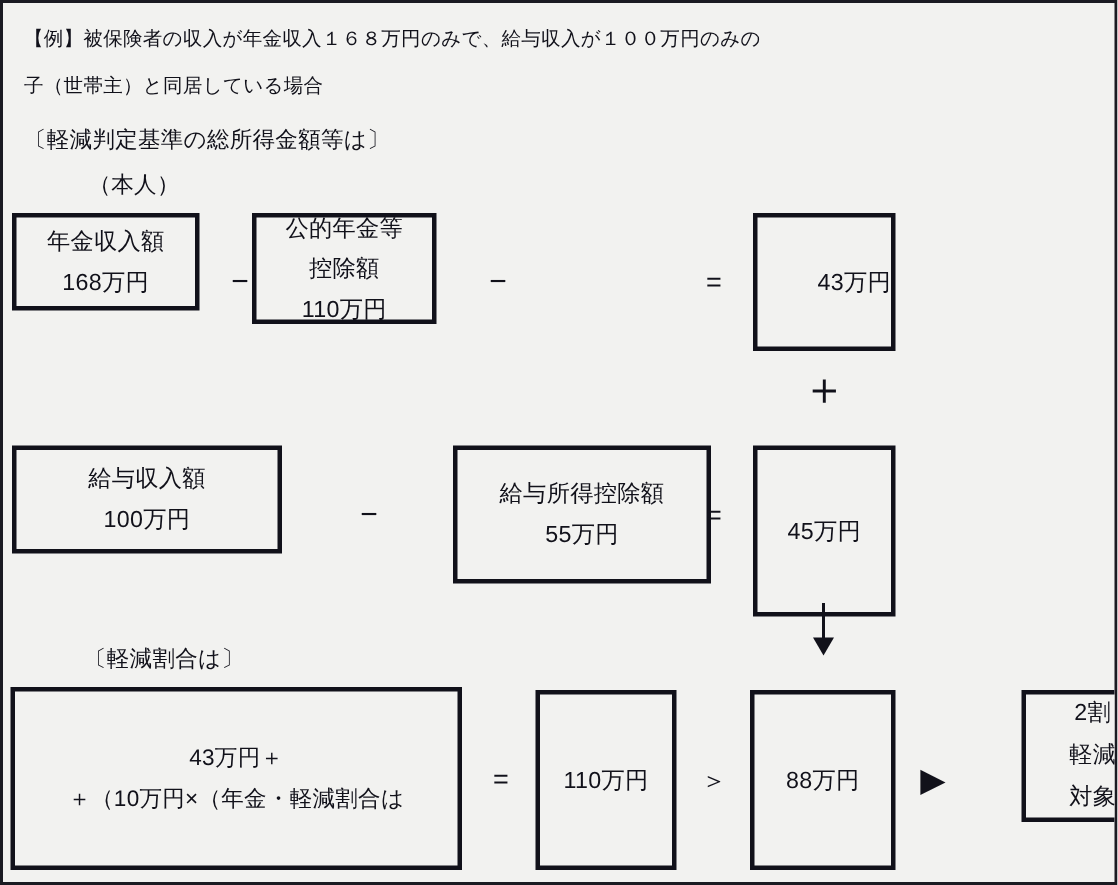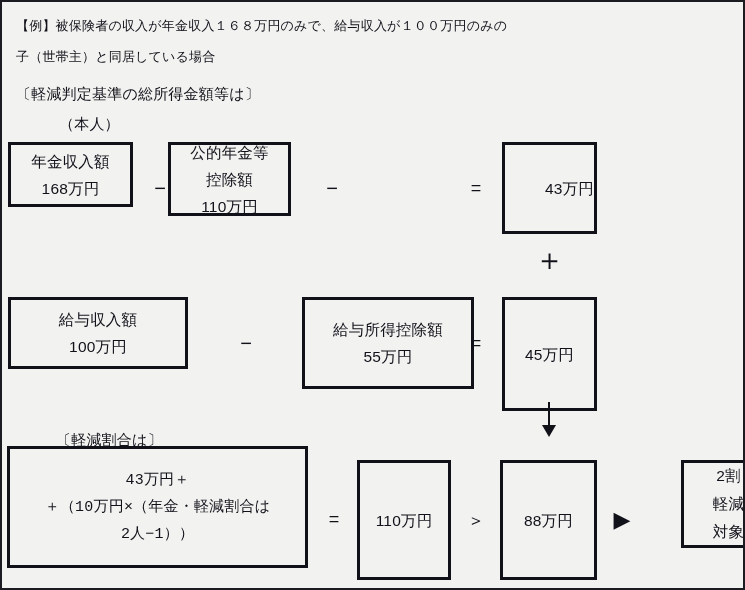--- a/index.html
+++ b/index.html
@@ -91,22 +91,22 @@
   #box-salary-deduct    { left: 300px; top: 295px; width: 172px; height: 92px; }
   #op-eq-2              { left: 450px; top: 295px; width: 48px;  height: 92px; }
   #box-result-child     { left: 500px; top: 295px; width: 95px;  height: 114px; }
 
   
   #arrow-down { left: 525px; top: 398px; width: 44px; height: 44px; }
   #arrow-down svg { display: block; margin: 0 auto; }
 
   
   #box-formula {
-    left: 5px; top: 444px; width: 301px; height: 122px;
-    font-size: 15px; line-height: 27px; font-family: Liberation Mono, monospace;
+    left: 5px; top: 456px; width: 301px; height: 122px;
+    font-size: 15px; line-height: 27px;
   }
   #box-formula .ln { white-space: nowrap; }
   #op-eq-3              { left: 310px; top: 456px; width: 44px;  height: 122px; }
   #box-total            { left: 355px; top: 458px; width: 94px;  height: 120px; }
   #op-gt                { left: 450px; top: 458px; width: 48px;  height: 120px; }
   #box-threshold        { left: 498px; top: 458px; width: 97px;  height: 120px; }
   #op-triangle          { left: 596px; top: 458px; width: 48px;  height: 120px; }
   #box-conclusion       { left: 679px; top: 458px; width: 95px;  height: 88px;
                           font-size: 15.5px; line-height: 28px; }
 </style>
@@ -167,21 +167,20 @@
   <div class="abs" id="arrow-down">
     <svg width="24" height="40" viewBox="0 0 24 40" aria-hidden="true">
       <line x1="12" y1="2" x2="12" y2="28" stroke="#11111a" stroke-width="2"></line>
       <polygon points="12,37 5,25 19,25" fill="#11111a"></polygon>
     </svg>
   </div>
 
   <div class="abs box" id="box-formula">
     <span class="ln">43万円＋</span>
     <span class="ln">＋（10万円×（年金・軽減割合は</span>
-    <span class="ln">2人−1））</span>
   </div>
 
   <div class="abs op op-eq" id="op-eq-3">=</div>
 
   <div class="abs box" id="box-total">
     <span class="ln">110万円</span>
   </div>
 
   <div class="abs op op-gt" id="op-gt">＞</div>
 

